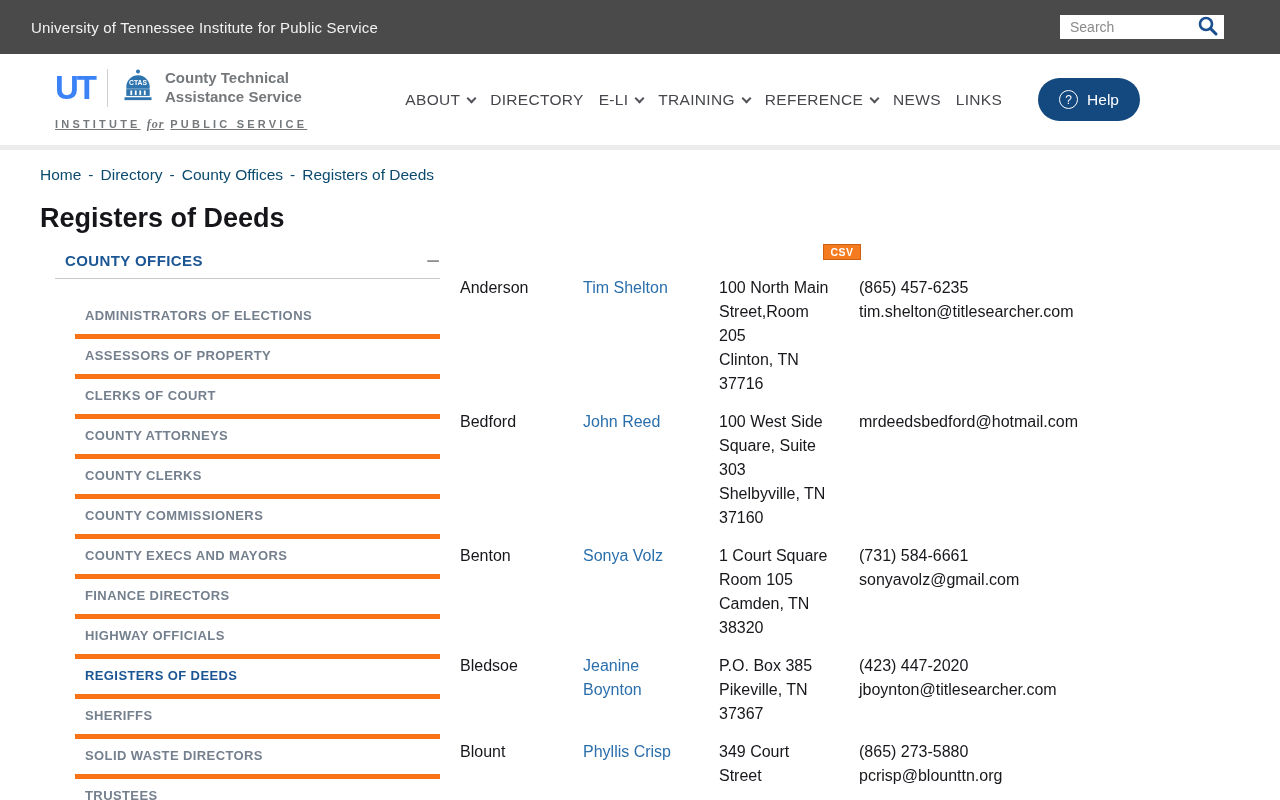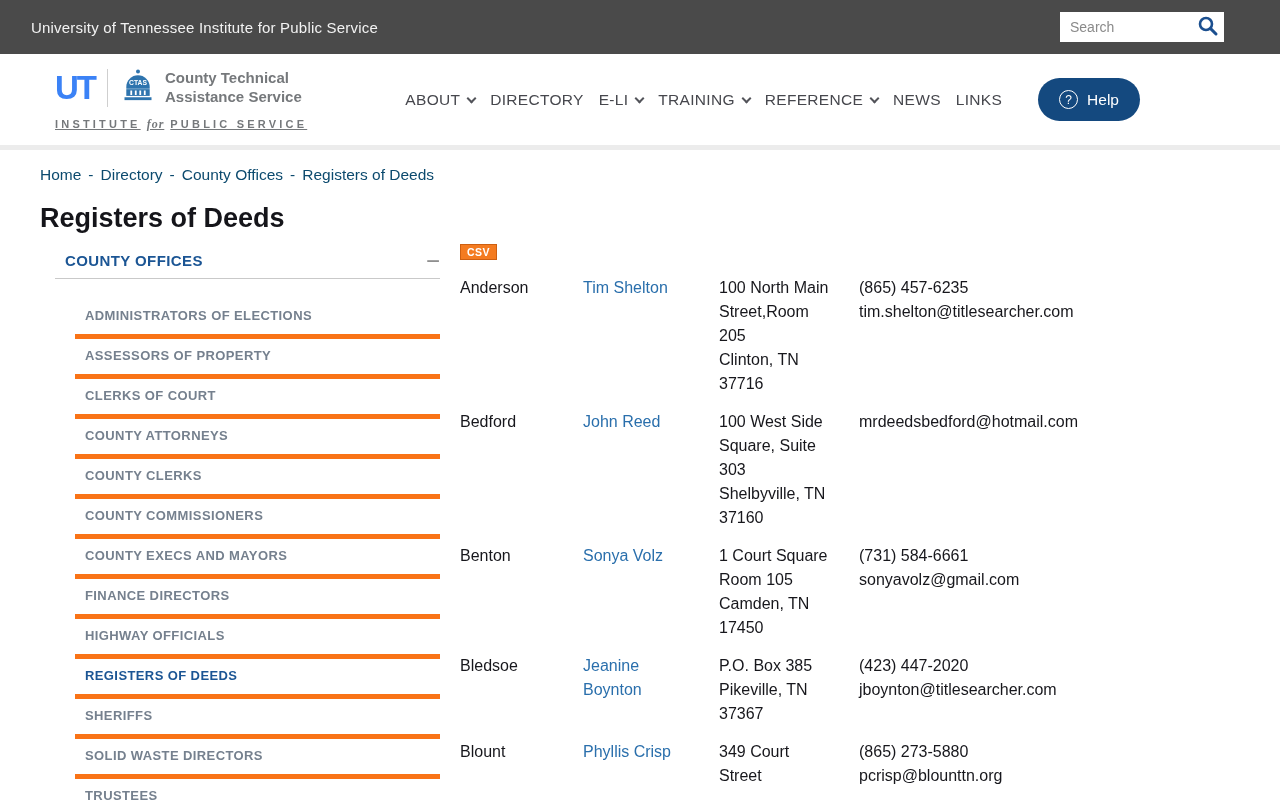--- a/index.html
+++ b/index.html
@@ -3,21 +3,21 @@
 <meta charset="utf-8">
 <style>
   * { margin:0; padding:0; box-sizing:border-box; }
   html,body { width:1280px; height:800px; overflow:hidden; background:#fff;
               font-family:"Liberation Sans", sans-serif; }
 
   
   .topbar { height:54px; background:#4A4A4A; display:flex; align-items:center;
             justify-content:space-between; padding:0 56px 0 31px; }
   .topbar-title { color:#F2F2F2; font-size:15px; font-weight:500; letter-spacing:.2px; }
-  .search-box { display:flex; align-items:center; background:#fff; width:164px; height:30px; }
+  .search-box { display:flex; align-items:center; background:#fff; width:164px; height:24px; }
   .search-input { border:none; outline:none; flex:1; min-width:0; padding-left:10px;
                   font-size:14px; color:#333; font-family:"Liberation Sans",sans-serif; }
   .search-input::placeholder { color:#8A8A8A; }
   .search-btn { border:none; background:none; padding:0 5px 0 2px; cursor:pointer;
                 display:flex; align-items:center; }
 
   
   .header { height:96px; background:#fff; display:flex; align-items:center;
             justify-content:space-between; padding:0 140px 0 55px;
             border-bottom:5px solid #ECECEC; }
@@ -60,21 +60,21 @@
   .side-list { margin:20px 0 0 20px; }
   .side-item { padding:9px 0 10px 10px; border-bottom:5px solid #f97316; font-size:13px;
                font-weight:700; color:#75808E; letter-spacing:.4px; line-height:16px; cursor:pointer; }
   .side-item.active { color:#1B5594; }
   .side-footer { display:flex; align-items:center; justify-content:space-between;
                  padding:12px 0 0 5px; cursor:pointer; }
   .side-footer-label { color:#26262E; font-size:15px; font-weight:700; letter-spacing:.4px; }
 
   
   .main { flex:1; padding-left:20px; }
-  .csv-row { display:flex; justify-content:flex-start; }
+  .csv-row { display:flex; justify-content:center; }
   .csv-btn { background:#F47B20; border:1px solid #CE5F10; color:#fff; font-size:10.5px;
              font-weight:700; letter-spacing:.5px; padding:1px 6px; cursor:pointer;
              font-family:"Liberation Sans",sans-serif; line-height:12px; }
   .rows { margin-top:16px; display:grid; grid-template-columns:123px 136px 140px 1fr;
           row-gap:14px; font-size:16px; line-height:24px; color:#17171C; }
   .t-row { display:contents; }
   .c-name { color:#2A6FAC; padding-right:24px; cursor:pointer; }
   .c-address { padding-right:28px; }
 </style>
 </head>
@@ -223,21 +223,21 @@
           <div class="c-contact">
             <div>mrdeedsbedford@hotmail.com</div>
           </div>
         </div>
 
         <div class="t-row">
           <div class="c-county">Benton</div>
           <div class="c-name">Sonya Volz</div>
           <div class="c-address">
             <div>1 Court Square Room 105</div>
-            <div>Camden, TN 17450</div>
+            <div>Camden, TN 38320</div>
           </div>
           <div class="c-contact">
             <div>(731) 584-6661</div>
             <div>sonyavolz@gmail.com</div>
           </div>
         </div>
 
         <div class="t-row">
           <div class="c-county">Bledsoe</div>
           <div class="c-name">Jeanine Boynton</div>

